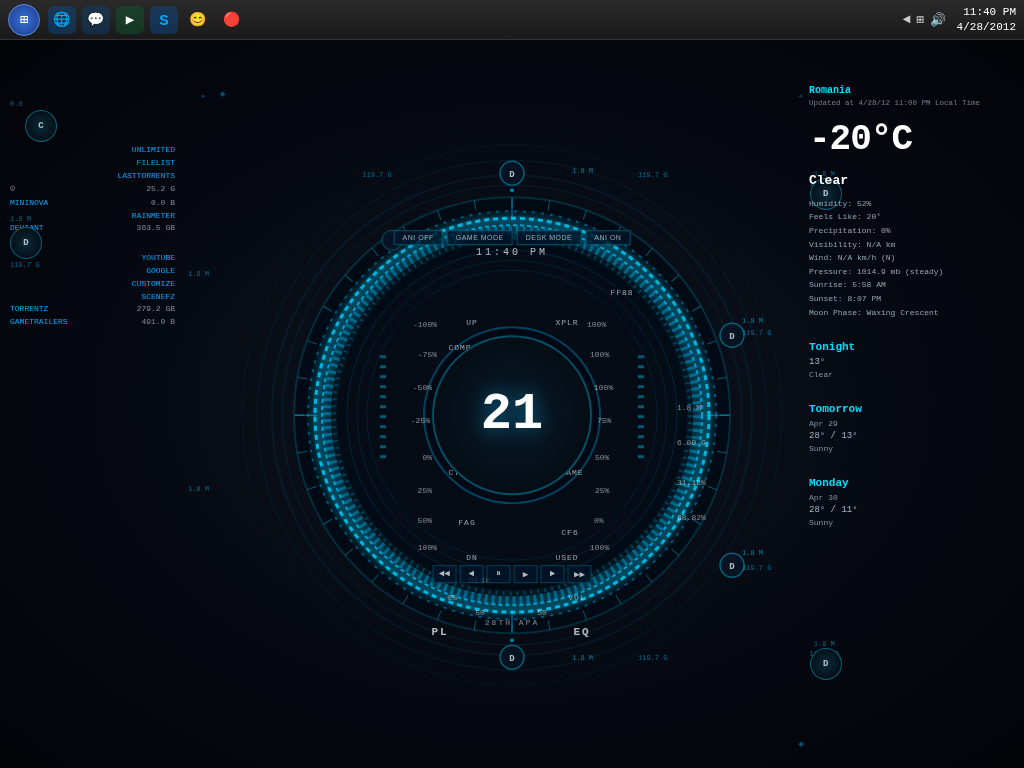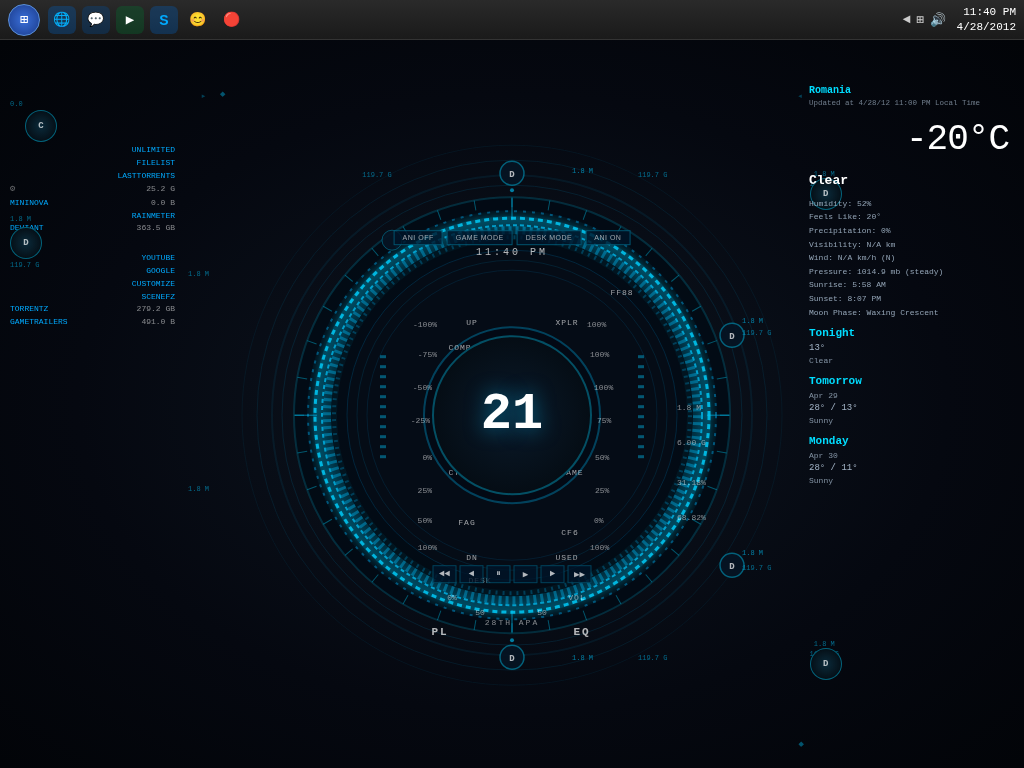--- a/index.html
+++ b/index.html
@@ -186,42 +186,41 @@
       color: #00ddff;
       font-size: 10px;
       font-weight: bold;
     }
     .weather-updated {
       color: rgba(180,200,220,0.6);
       font-size: 7.5px;
     }
     .weather-temp {
       font-size: 36px;
-      font-weight: normal;
+      font-weight: bold;
       color: #fff;
       margin: 4px 0;
       letter-spacing: -1px;
-      text-align: right;
     }
     .weather-condition {
       color: #fff;
       font-size: 13px;
       font-weight: bold;
       margin-bottom: 6px;
     }
     .weather-detail {
       font-size: 8px;
       color: rgba(180,200,220,0.8);
       line-height: 1.7;
     }
     .weather-forecast-label {
       color: #00ddff;
       font-size: 11px;
       font-weight: bold;
-      margin-top: 6px;
+      margin-top: 20px;
     }
     .weather-forecast-temp {
       font-size: 9px;
       color: rgba(200,220,240,0.8);
     }
     .weather-forecast-cond {
       font-size: 8px;
       color: rgba(180,200,220,0.7);
     }
 

